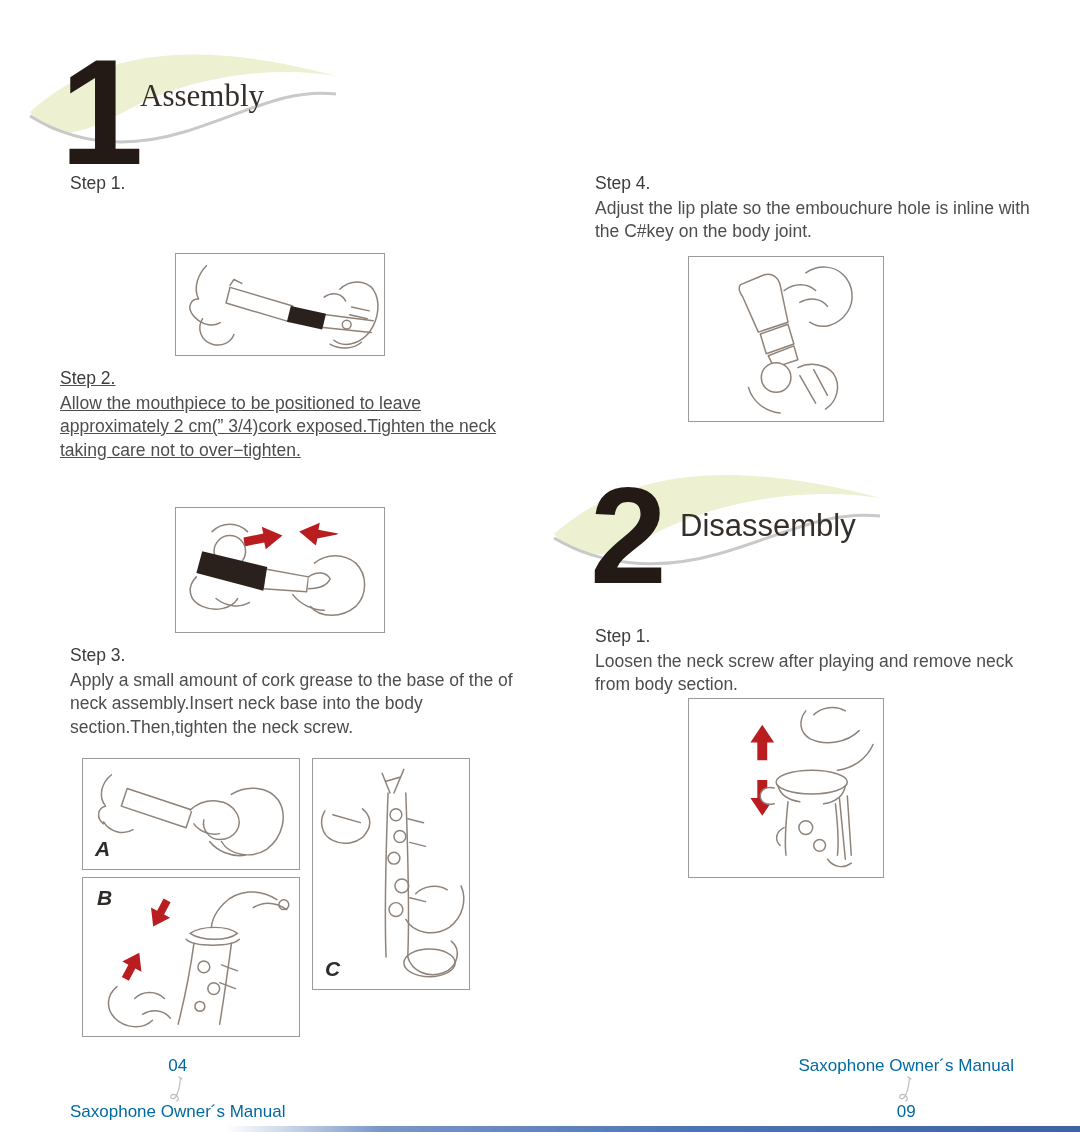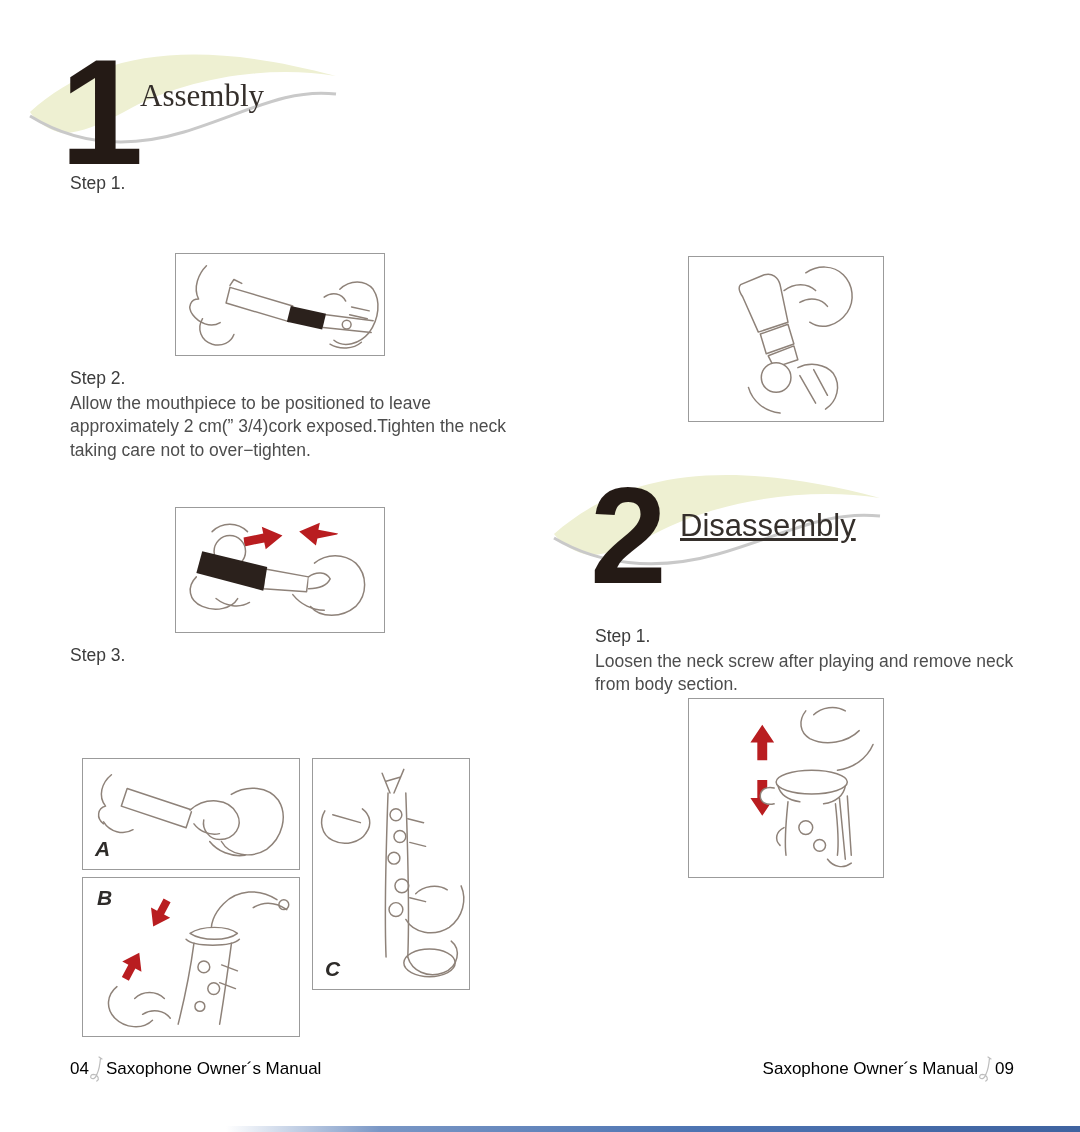--- a/index.html
+++ b/index.html
@@ -15,27 +15,27 @@
     letter-spacing:-6px;
   }
   .sec-title{
     position:absolute;font-size:31px;color:#352f2b;font-weight:normal;margin:0;
   }
   #hdr-assembly{left:28px;top:36px;width:310px;height:140px;}
   #hdr-assembly .big-num{left:32px;top:18px;font-size:150px;}
   #hdr-assembly .sec-title{left:112px;top:42px;font-family:Liberation Serif, serif;}
   #hdr-disassembly{left:552px;top:456px;width:330px;height:145px;}
   #hdr-disassembly .big-num{left:38px;top:26px;font-size:138px;}
-  #hdr-disassembly .sec-title{left:128px;top:52px;text-decoration:underline;}
+  #hdr-disassembly .sec-title{left:128px;top:52px;}
   
   .step{position:absolute;font-size:17.5px;line-height:23.5px;color:#4d4d4d;}
   .step .step-label{color:#3c3c3c;margin:0 0 1px 0;}
   .step p{margin:0;}
   #step1{left:70px;top:172px;width:448px;}
-  #step2{left:70px;top:367px;width:452px;}
+  #step2{left:60px;top:367px;width:452px;text-decoration:underline;}
   #step3{left:70px;top:644px;width:456px;}
   #step4{left:595px;top:172px;width:458px;}
   #dstep1{left:595px;top:625px;width:458px;}
   
   .fig{
     position:absolute;background:#ffffff;border:1px solid #9b9b9b;margin:0;
     box-sizing:border-box;
   }
   .fig svg{display:block;width:100%;height:100%;}
   #fig-grease{left:175px;top:253px;width:210px;height:103px;}
@@ -46,21 +46,21 @@
   #fig-lip{left:688px;top:256px;width:196px;height:166px;}
   #fig-neckout{left:688px;top:698px;width:196px;height:180px;}
   .fig-label{
     position:absolute;font-weight:bold;font-style:italic;font-size:21px;color:#2e2b29;
   }
   .fig-label.bl{left:12px;bottom:8px;}
   .fig-label.tl{left:14px;top:8px;}
   
   .footer{
     position:absolute;top:1056px;display:flex;align-items:center;gap:0;
-    font-size:17px;color:#000000;
+    font-size:17px;color:#0369a1;flex-direction:column;
   }
   #footer-left{left:70px;}
   #footer-right{right:66px;}
   .sax-icon{width:17px;height:26px;flex:0 0 auto;}
   
   .bottom-bar{
     position:absolute;left:226px;right:0;bottom:0;height:6px;
     background:linear-gradient(to right, rgba(77,116,178,0) 0%, rgba(77,116,178,.75) 18%, #4d74b2 55%, #3f63a0 100%);
   }
   .line-art{stroke:#8e8279;stroke-width:1.5;fill:none;stroke-linecap:round;stroke-linejoin:round;}
@@ -121,20 +121,21 @@
         <path d="M118,88 C126,98 138,104 150,104"></path>
         <path d="M20,70 C10,80 12,94 26,100 C40,106 56,102 62,92"></path>
         <path d="M40,92 C50,100 64,102 74,96"></path>
       </g>
       <path d="M26,44 L92,60 L88,84 L20,66 Z" fill="#2b211c"></path>
     </svg>
   </figure>
 
   <div class="step" id="step3">
     <div class="step-label">Step 3.</div>
+    <p>Apply a small amount of cork grease to the base of the of neck assembly.Insert neck base into the body section.Then,tighten the neck screw.</p>
   </div>
 
   <figure class="fig" id="fig-a">
     <svg viewBox="0 0 218 112">
       <g class="line-art">
         <path d="M28,16 C18,24 14,38 22,48 C14,50 12,60 20,66"></path>
         <path d="M20,64 C26,74 40,78 50,72"></path>
         <path d="M44,30 L110,52 L104,70 L38,48 Z" fill="#ffffff"></path>
         <path d="M108,52 C124,38 148,40 156,56 C162,68 154,82 138,82 C128,82 120,72 122,62" fill="#ffffff"></path>
         <path d="M112,66 C118,74 128,78 138,76"></path>
@@ -184,20 +185,24 @@
         <ellipse cx="118" cy="206" rx="26" ry="14"></ellipse>
         <path d="M12,52 C6,62 8,76 20,82 C32,88 48,84 54,74"></path>
         <path d="M54,74 C60,66 58,56 50,50 M20,56 L48,64"></path>
         <path d="M150,128 C156,142 152,160 138,170 C122,180 102,176 94,162"></path>
         <path d="M104,136 C112,128 126,126 136,132"></path>
       </g>
     </svg>
     <span class="fig-label bl">C</span>
   </figure>
 
+  <div class="step" id="step4">
+    <div class="step-label">Step 4.</div>
+    <p>Adjust the lip plate so the embouchure hole is inline with the C#key on the body joint.</p>
+  </div>
 
   <figure class="fig" id="fig-lip">
     <svg viewBox="0 0 196 166">
       <g class="line-art">
         <path d="M52,28 L76,18 C84,16 90,20 92,28 L100,66 L70,76 L54,40 C50,34 50,30 52,28 Z" fill="#ffffff"></path>
         <path d="M72,78 L100,68 L106,88 L78,98 Z" fill="#ffffff"></path>
         <path d="M80,100 L106,90 L110,104 L86,112 Z" fill="#ffffff"></path>
         <path d="M118,16 C130,8 146,8 156,18 C166,28 168,44 160,56 C150,70 134,74 122,66"></path>
         <path d="M96,34 C106,26 120,26 128,34"></path>
         <path d="M112,46 C122,40 134,42 140,50"></path>

